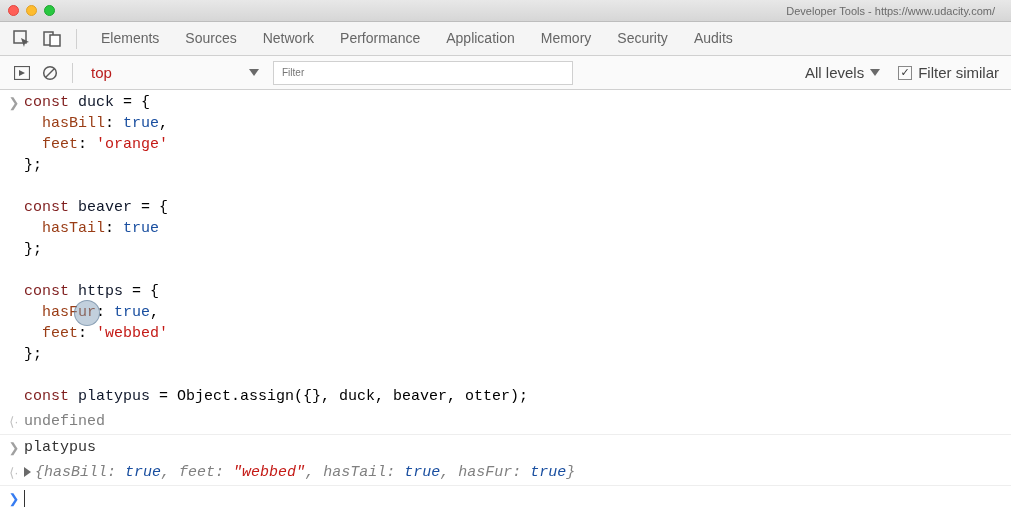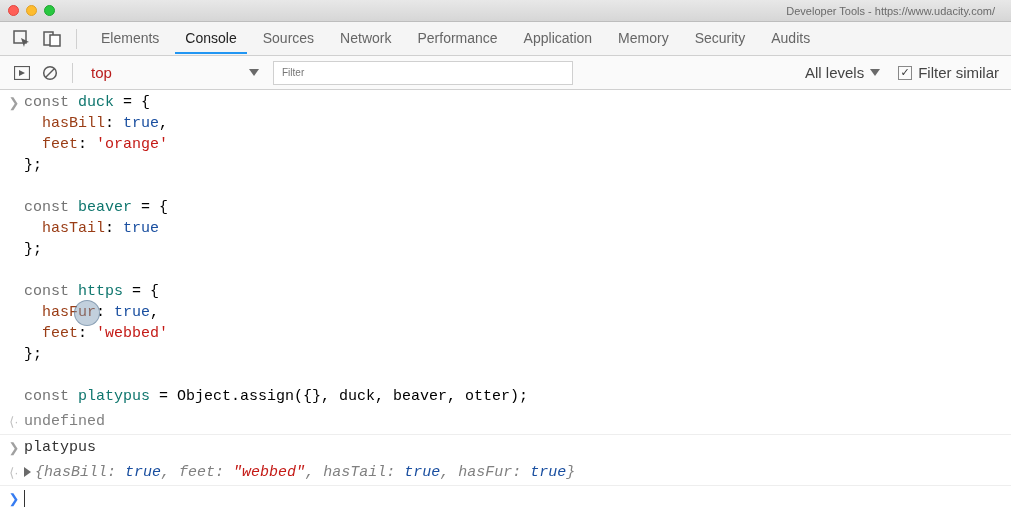--- a/index.html
+++ b/index.html
@@ -141,22 +141,22 @@
     flex-shrink: 0;
     color: #a0a0a0;
     text-align: center;
     user-select: none;
     font-family: -apple-system, sans-serif;
     font-size: 13px;
     padding-top: 2px;
   }
   .gutter.prompt { color: #367cf1; }
   .content { flex: 1; white-space: pre; }
-  .kw { color: #737373; }
-  .name { color: #0f766e; }
+  .kw { color: #7f1d1d; }
+  .name { color: #0f172a; }
   .prop { color: #9a3d16; }
   .bool { color: #1a4fa0; }
   .str { color: #c41a16; }
   .punc { color: #000; }
   .fn { color: #000; }
   .undef { color: #808080; }
   .obj-preview { color: #808080; font-style: italic; }
   .obj-preview .str2 { color: #c41a16; font-style: italic; }
   .obj-preview .bool2 { color: #1a4fa0; font-style: italic; }
   .expand-tri {
@@ -203,21 +203,20 @@
   </div>
   <div class="toolbar-icon">
     <svg width="18" height="18" viewBox="0 0 18 18">
         <rect x="1" y="2" width="9" height="13" fill="none" stroke="#5a5a5a" stroke-width="1.5"></rect>
         <rect x="7" y="5" width="10" height="11" fill="#fff" stroke="#5a5a5a" stroke-width="1.5"></rect>
       </svg>
   </div>
   <div class="vsep"></div>
   <div id="tabs-container" style="display:flex;gap:6px;">
       <div class="tab">Elements</div>
-      <div class="tab active">Console</div>
       <div class="tab">Sources</div>
       <div class="tab">Network</div>
       <div class="tab">Performance</div>
       <div class="tab">Application</div>
       <div class="tab">Memory</div>
       <div class="tab">Security</div>
       <div class="tab">Audits</div>
     </div>
 </div>
 

